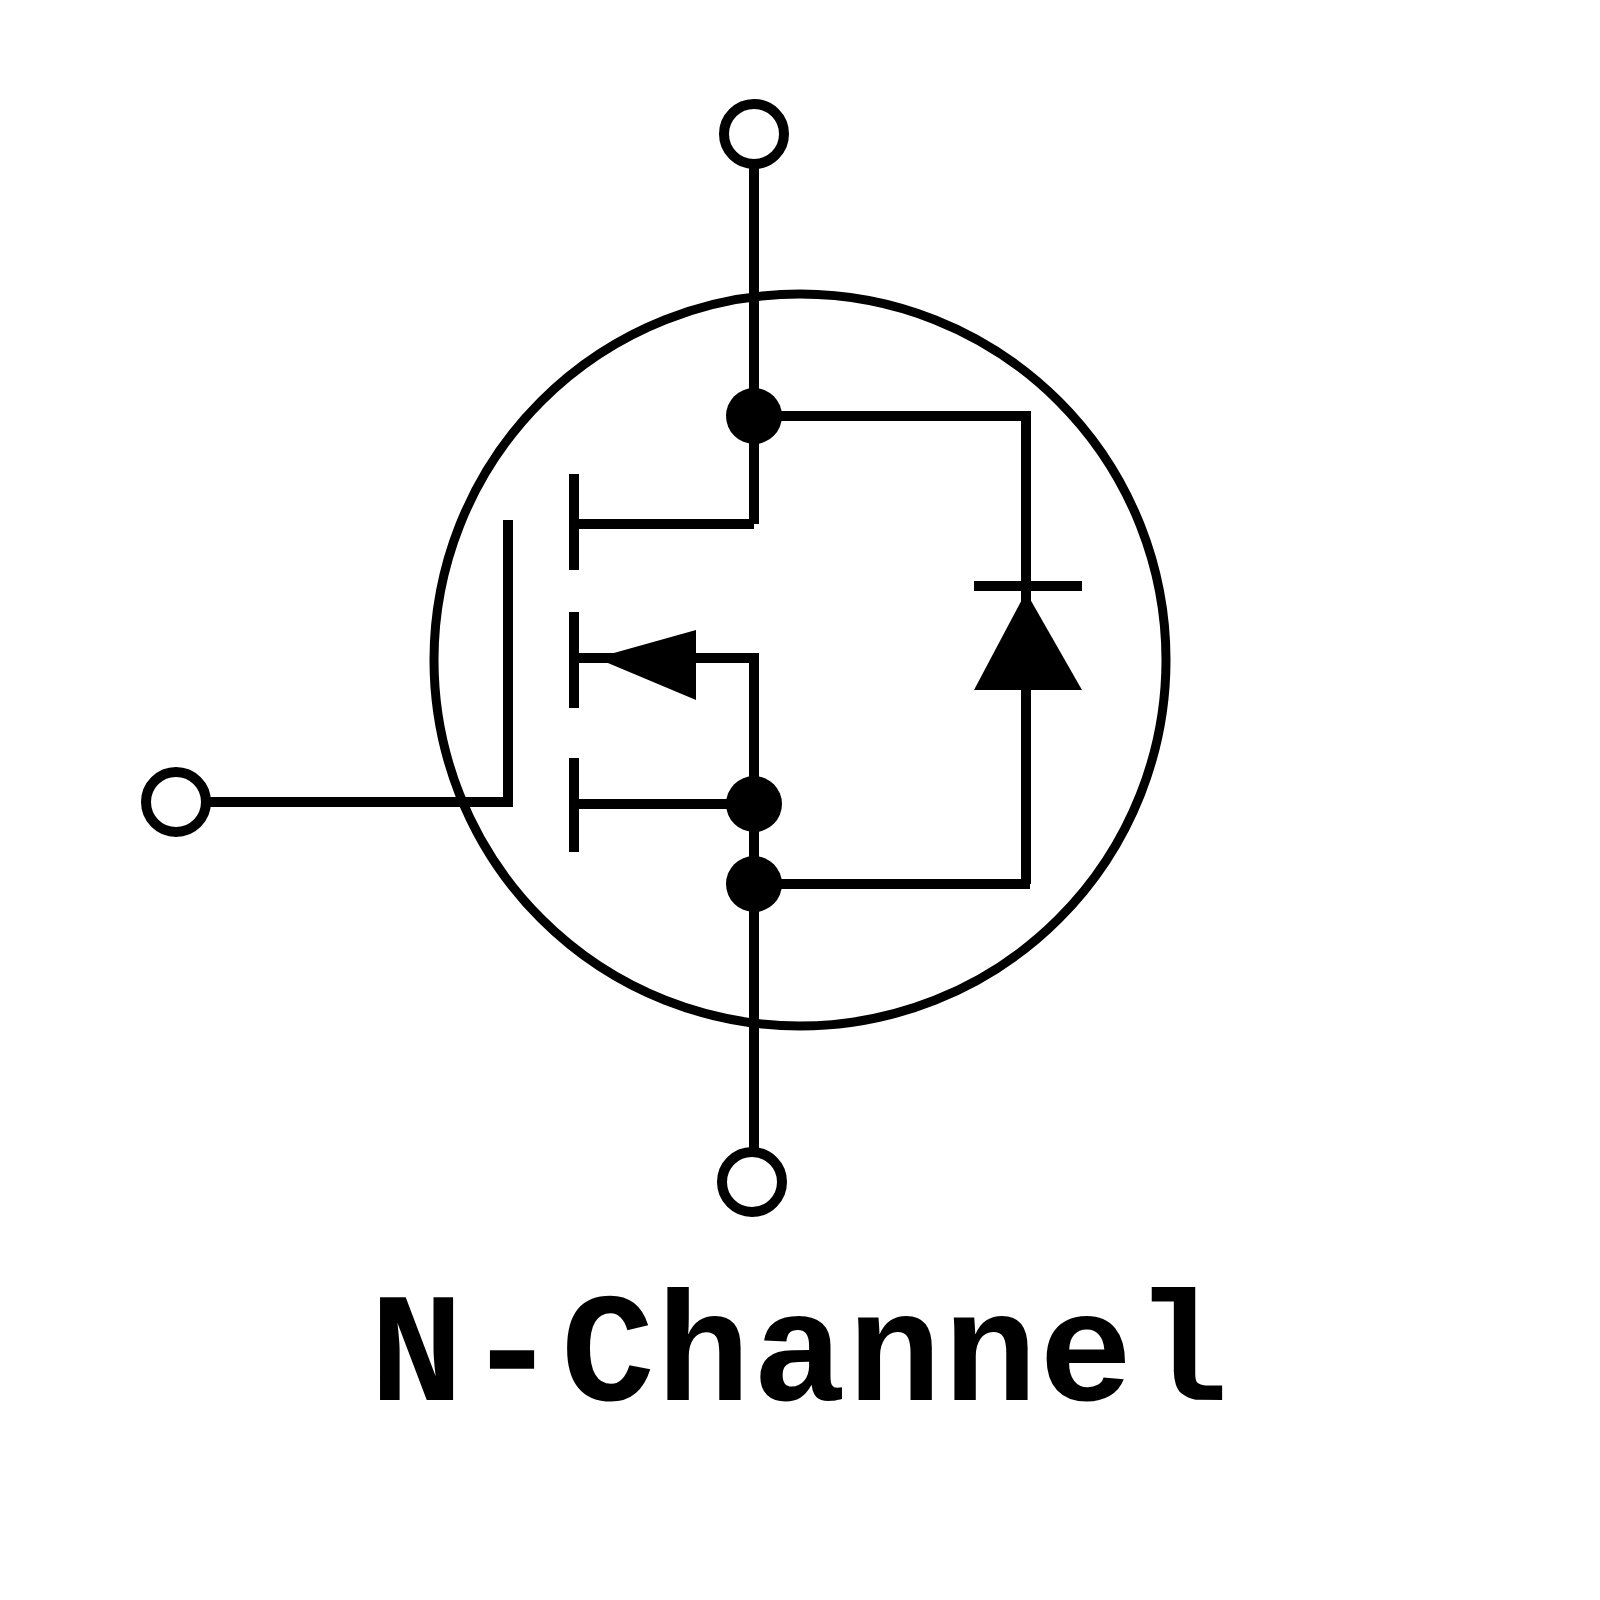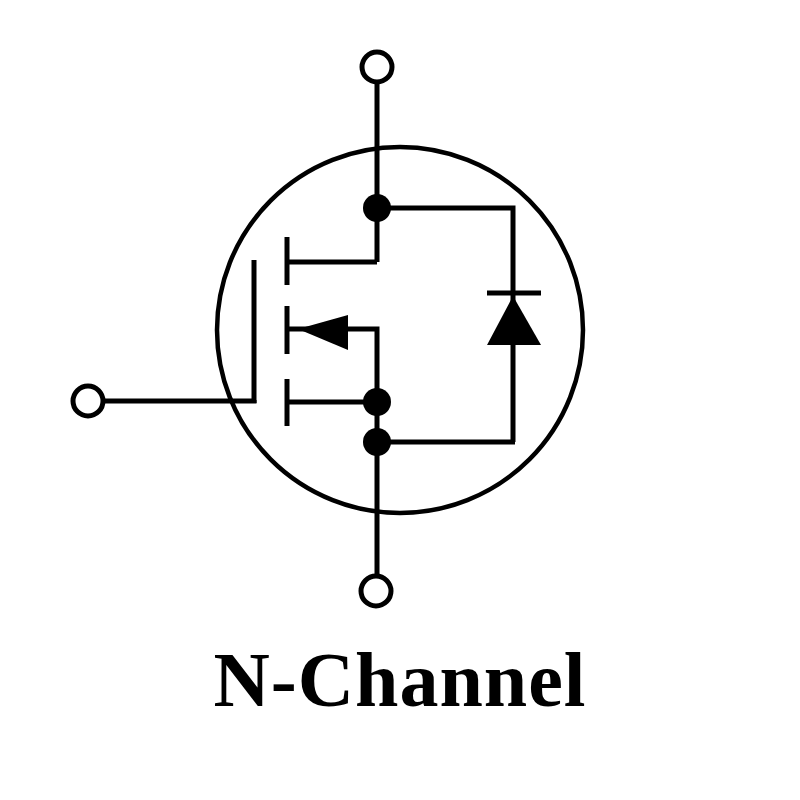--- a/index.html
+++ b/index.html
@@ -20,21 +20,21 @@
       top: 0;
       width: 800px;
       height: 800px;
     }
     .caption {
       position: absolute;
       left: 0;
       width: 800px;
       top: 632px;
       text-align: center;
-      font-family: Liberation Serif, serif;
+      font-family: Liberation Mono, monospace;
       font-weight: bold;
       font-size: 78px;
       line-height: 96px;
       color: #000000;
       letter-spacing: 1px;
     }
   </style>
 </head>
 <body>
 

